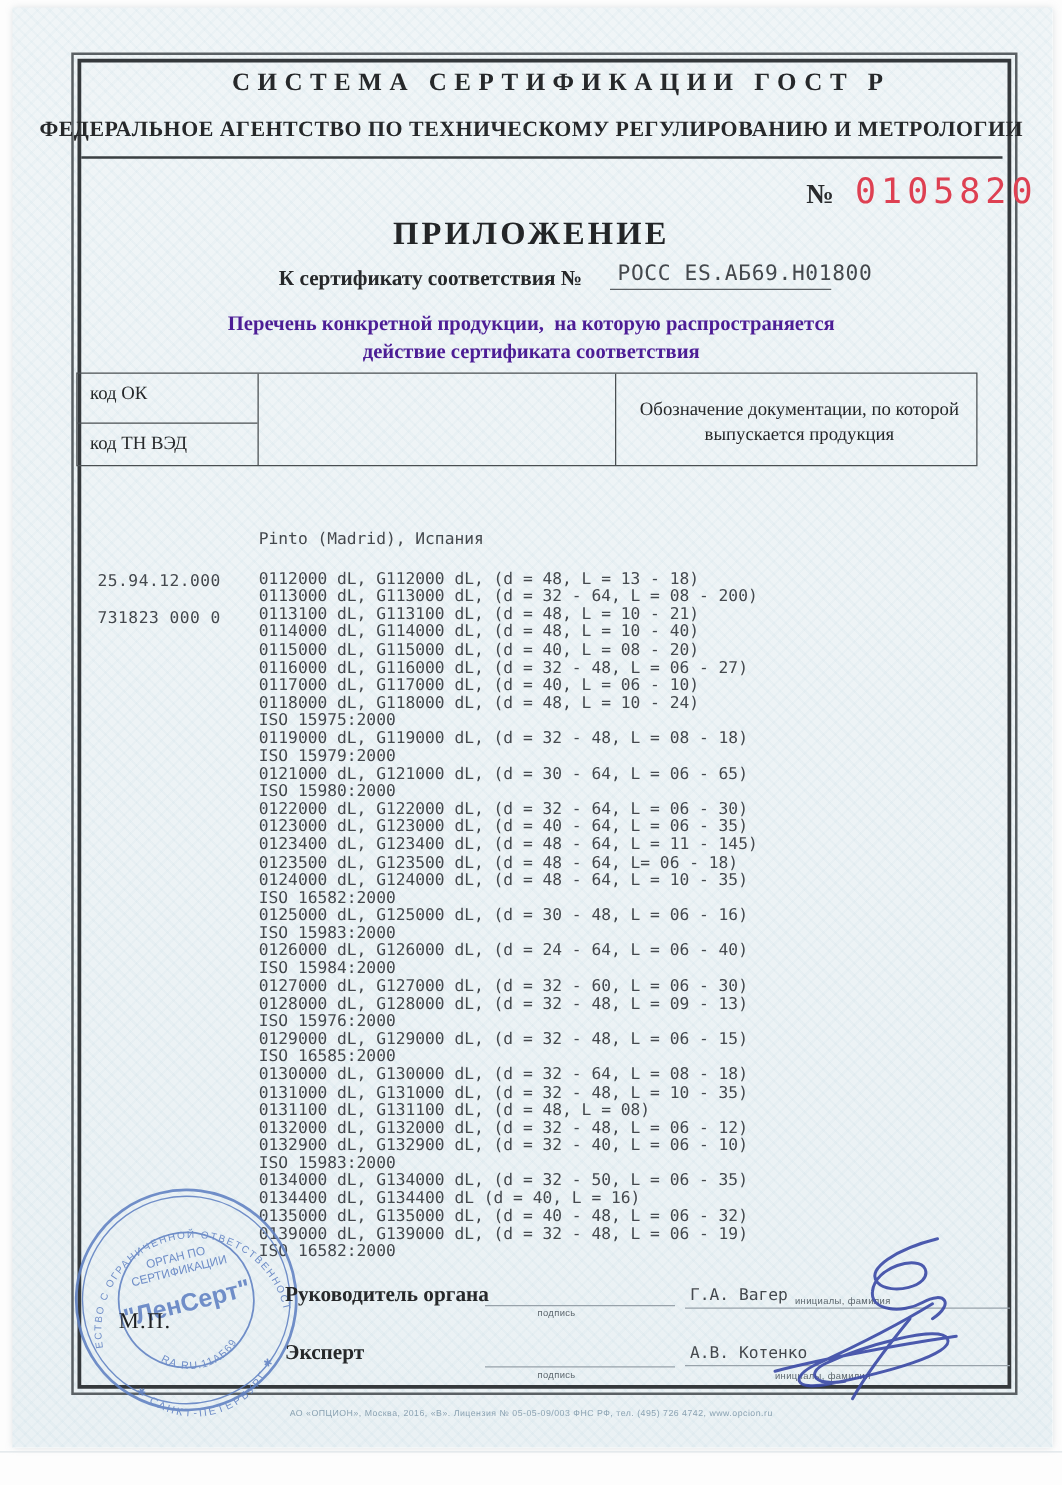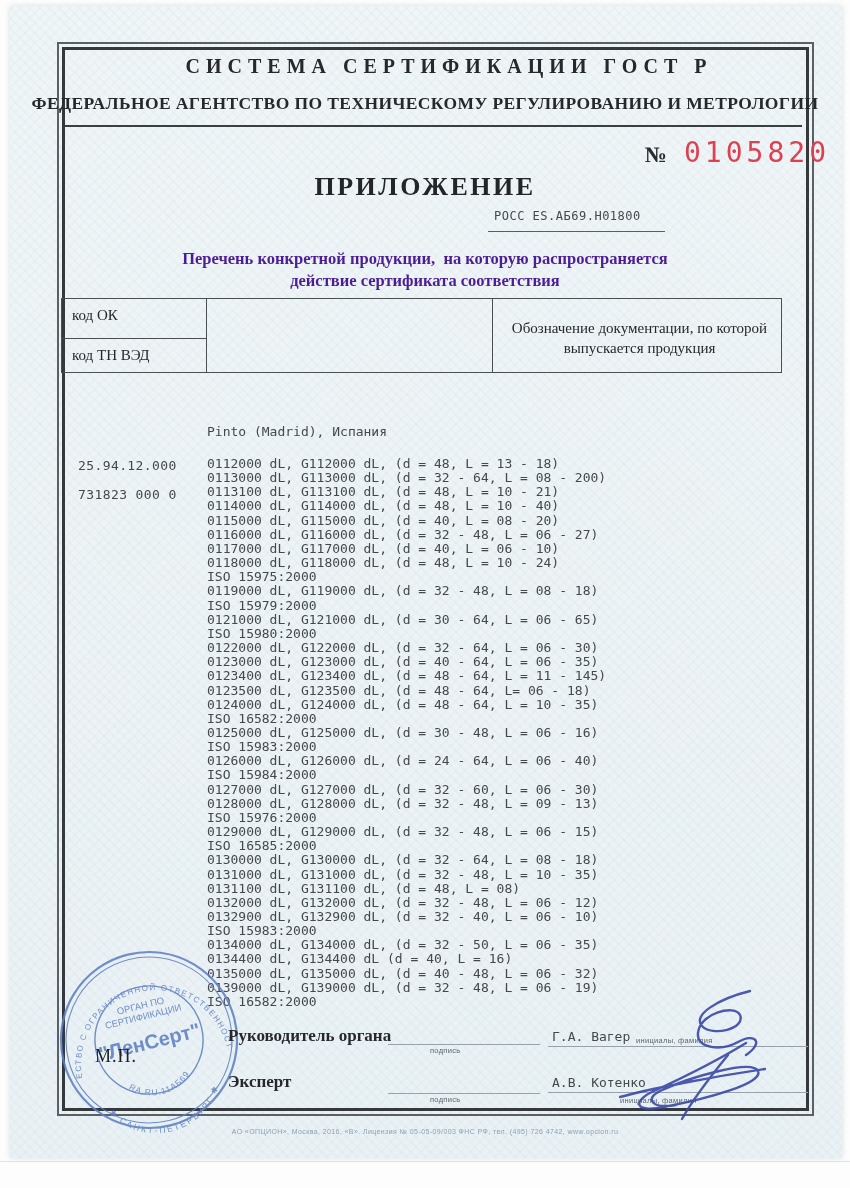--- a/index.html
+++ b/index.html
@@ -17,21 +17,21 @@
   .ctr{text-align:center;width:100%;}
   .h1{font-weight:bold;font-size:20px;letter-spacing:6px;color:#26282a;padding-left:24px;}
   .h2{font-weight:bold;font-size:17.5px;letter-spacing:.4px;color:#26282a;}
   .hdr-rule{position:absolute;left:65px;top:125px;width:737px;height:0;border-top:2.5px solid #3a3f42;}
   .numsign{font-size:22px;color:#2a2c2e;font-weight:bold;}
   .blanknum{font-family:"DejaVu Sans Mono","Liberation Mono",monospace;font-size:28px;
             letter-spacing:4px;color:#de4052;}
   .title{font-weight:bold;font-size:26px;letter-spacing:2.5px;color:#232527;}
   .certlabel{font-weight:bold;font-size:17px;color:#26282a;}
   .mono{font-family:"DejaVu Sans Mono","Liberation Mono",monospace;color:#44484d;white-space:pre;}
-  .certval{font-size:12px;letter-spacing:.5px;}
+  .certval{font-size:17px;letter-spacing:.5px;}
   .uline{height:0;border-top:1.2px solid #5a5e62;}
   .subtitle{font-weight:bold;font-size:16.5px;line-height:22px;color:#4c1d95;white-space:pre;}
   .tbl{position:absolute;left:61px;top:298px;width:721px;height:75px;border:1.6px solid #4a4f52;box-sizing:border-box;}
   .tbl .v1{position:absolute;left:144px;top:0;bottom:0;width:0;border-left:1.4px solid #4a4f52;}
   .tbl .v2{position:absolute;left:430px;top:0;bottom:0;width:0;border-left:1.4px solid #4a4f52;}
   .tbl .hsplit{position:absolute;left:0;top:39px;width:144px;height:0;border-top:1.4px solid #4a4f52;}
   .tcell{position:absolute;font-size:15px;color:#26282a;}
   .tcell.c{display:flex;align-items:center;justify-content:center;text-align:center;line-height:20px;}
   .codecol{font-size:13px;letter-spacing:.4px;}
   .plist{position:absolute;left:207px;top:457px;font-size:13px;line-height:14.15px;}
@@ -59,20 +59,21 @@
 
   <div class="abs ctr h1" style="top:55px;">СИСТЕМА СЕРТИФИКАЦИИ ГОСТ Р</div>
   <div class="abs ctr h2" style="top:93px;">ФЕДЕРАЛЬНОЕ АГЕНТСТВО ПО ТЕХНИЧЕСКОМУ РЕГУЛИРОВАНИЮ И МЕТРОЛОГИИ</div>
   <div class="hdr-rule"></div>
 
   <div class="abs numsign" style="left:645px;top:142px;">№</div>
   <div class="abs blanknum" style="left:684px;top:136px;">0105820</div>
 
   <div class="abs ctr title" style="top:172px;">ПРИЛОЖЕНИЕ</div>
 
+  <div class="abs certlabel" style="left:223px;top:213px;">К сертификату соответствия №</div>
   <div class="abs mono certval" style="left:494px;top:209px;">РОСС ES.АБ69.Н01800</div>
   <div class="abs uline" style="left:488px;top:231px;width:177px;"></div>
 
   <div class="abs ctr subtitle" style="top:248px;">Перечень конкретной продукции,  на которую распространяется</div>
   <div class="abs ctr subtitle" style="top:270px;">действие сертификата соответствия</div>
 
   <div class="tbl">
     <div class="v1"></div>
     <div class="v2"></div>
     <div class="hsplit"></div>

